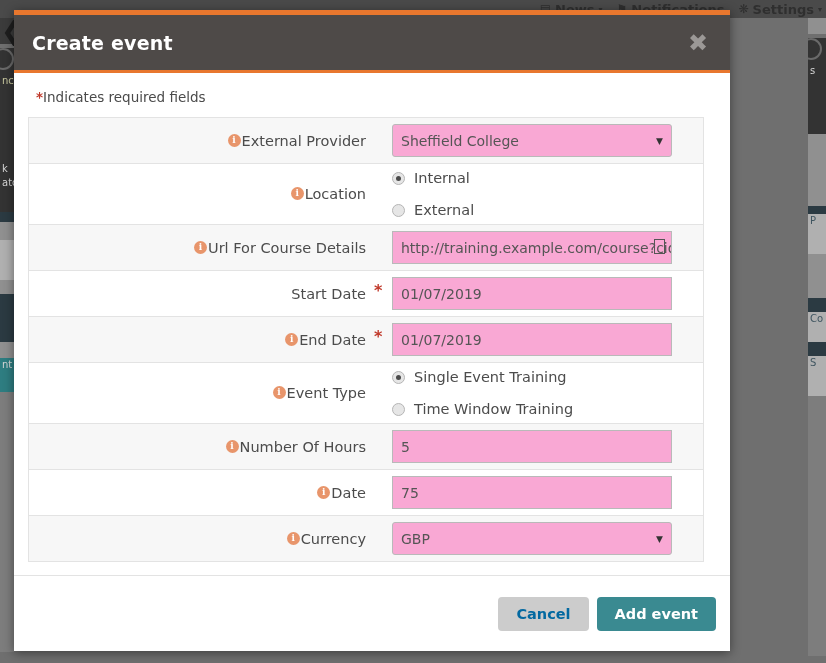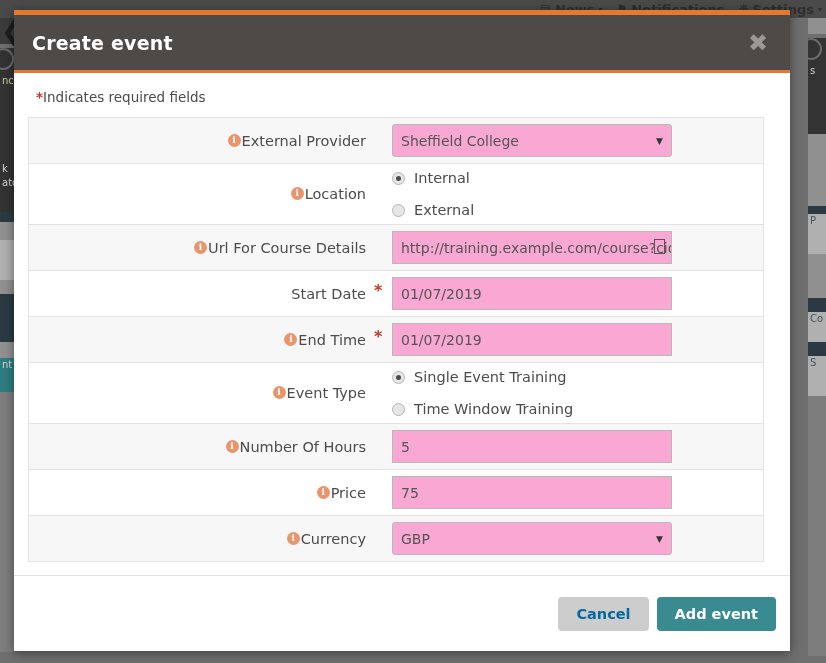--- a/index.html
+++ b/index.html
@@ -57,21 +57,21 @@
   }
   .bg-circle {
     width: 22px; height: 22px; border: 2px solid #6a6a6a;
     border-radius: 50%; margin: 4px 0 4px -8px;
   }
 
   
   #modal {
     position: absolute;
     left: 14px; top: 10px;
-    width: 776px; height: 641px;
+    width: 716px; height: 641px;
     background: #ffffff;
     border-top: 5px solid #e8772e;
     box-shadow: 0 2px 10px rgba(0,0,0,.45);
     display: flex; flex-direction: column;
   }
   .modal-header {
     background: #4e4a48;
     border-bottom: 3px solid #e8772e;
     height: 58px;
     display: flex; align-items: center; justify-content: space-between;
@@ -346,21 +346,21 @@
         <div class="field-cell">
           <div class="txt-input">
             <span>01/07/2019</span>
           </div>
         </div>
       </div>
 
       <div class="form-row odd">
         <div class="label-cell">
           <span class="info-ico">i</span>
-          <span class="lbl-text">End Time</span>
+          <span class="lbl-text">End Date</span>
         </div>
         <div class="req-star">*</div>
         <div class="field-cell">
           <div class="txt-input">
             <span>01/07/2019</span>
           </div>
         </div>
       </div>
 
       <div class="form-row even">
@@ -392,21 +392,21 @@
         <div class="field-cell">
           <div class="txt-input">
             <span>5</span>
           </div>
         </div>
       </div>
 
       <div class="form-row even">
         <div class="label-cell">
           <span class="info-ico">i</span>
-          <span class="lbl-text">Price</span>
+          <span class="lbl-text">Date</span>
         </div>
         <div class="req-spacer"></div>
         <div class="field-cell">
           <div class="txt-input">
             <span>75</span>
           </div>
         </div>
       </div>
 
       <div class="form-row odd">

